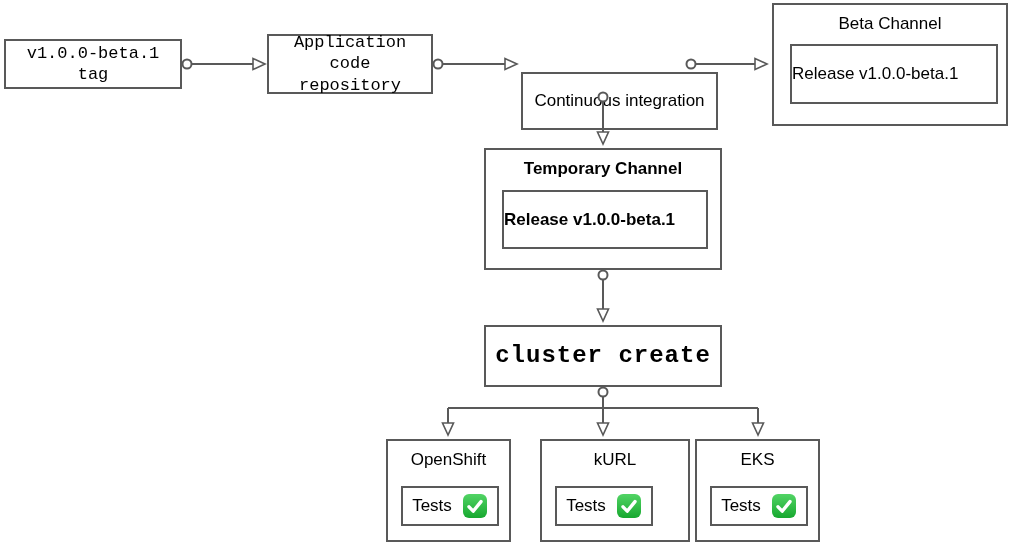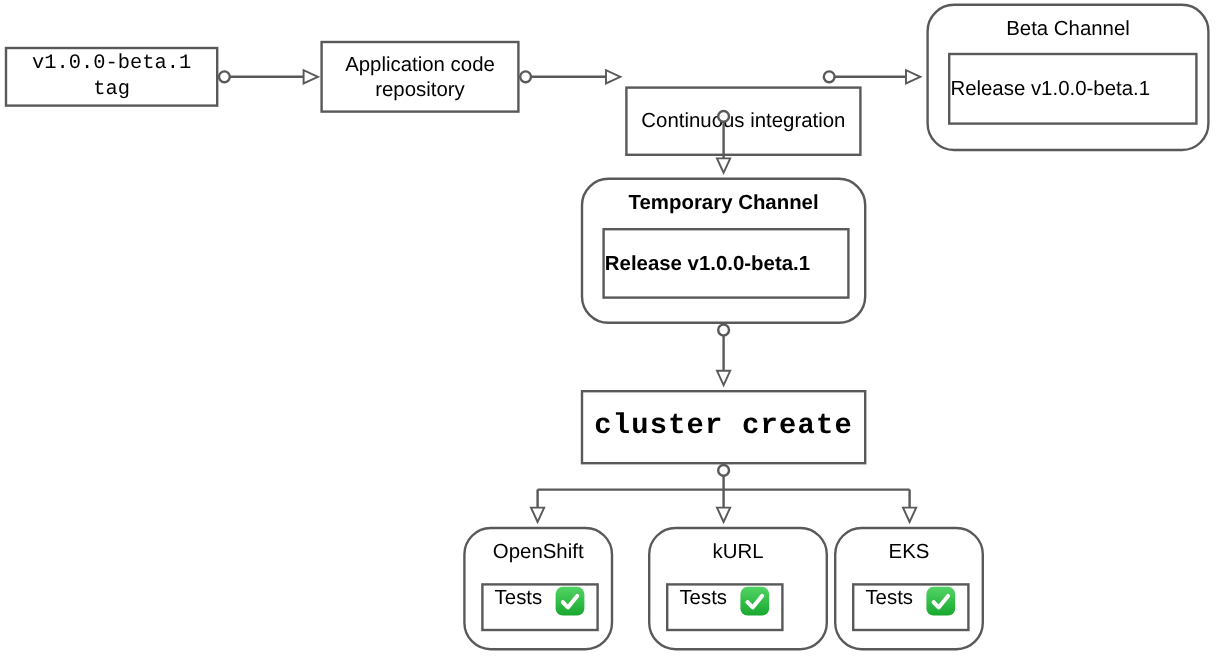--- a/index.html
+++ b/index.html
@@ -30,21 +30,21 @@
   }
   .leaf {
     display: flex;
     align-items: center;
     justify-content: center;
     text-align: center;
     font-size: 17px;
     line-height: 1.25;
     padding: 2px 6px;
   }
-  .container-node { text-align: center; border-radius: 23px; }
+  .container-node { text-align: center; }
   .container-title {
     display: block;
     font-size: 17px;
     line-height: 1.2;
     margin-top: 9px;
   }
   .inner-box {
     position: absolute;
     background: var(--box-fill);
     border: 2px solid var(--stroke);
@@ -55,21 +55,21 @@
     font-size: 17px;
   }
   .mono-label {
     font-family: "Liberation Mono", "DejaVu Sans Mono", monospace;
     font-weight: bold;
     font-size: 24px;
     letter-spacing: 1px;
   }
   .tests-row {
     display: flex;
-    align-items: flex-start;
+    align-items: center;
     justify-content: center;
     gap: 10px;
   }
   .check-icon { width: 26px; height: 26px; display: block; }
 
   svg.connectors {
     position: absolute;
     left: 0; top: 0;
     z-index: 2;
     pointer-events: none;
@@ -90,21 +90,21 @@
         <stop offset="0" style="stop-color: var(--check-green-light)"></stop>
         <stop offset="1" style="stop-color: var(--check-green-dark)"></stop>
       </linearGradient>
     </defs>
   </svg>
 
   <div class="node leaf" style="left:4px; top:39px; width:178px; height:50px;font-family:Liberation Mono, monospace;">
     <span>v1.0.0-beta.1 tag</span>
   </div>
 
-  <div class="node leaf" style="left:267px; top:34px; width:166px; height:60px;">
+  <div class="node leaf" style="left:267px; top:34px; width:166px; height:60px;font-family:Liberation Mono, monospace;">
     <span>Application code repository</span>
   </div>
 
   <div class="node leaf" style="left:521px; top:48px; width:197px; height:58px;margin-top:24px;">
     <span>Continuous integration</span>
   </div>
 
   <div class="node container-node" style="left:772px; top:3px; width:236px; height:123px;">
     <span class="container-title">Beta Channel</span>
     <div class="inner-box" style="left:16px; top:39px; width:208px; height:60px;">

